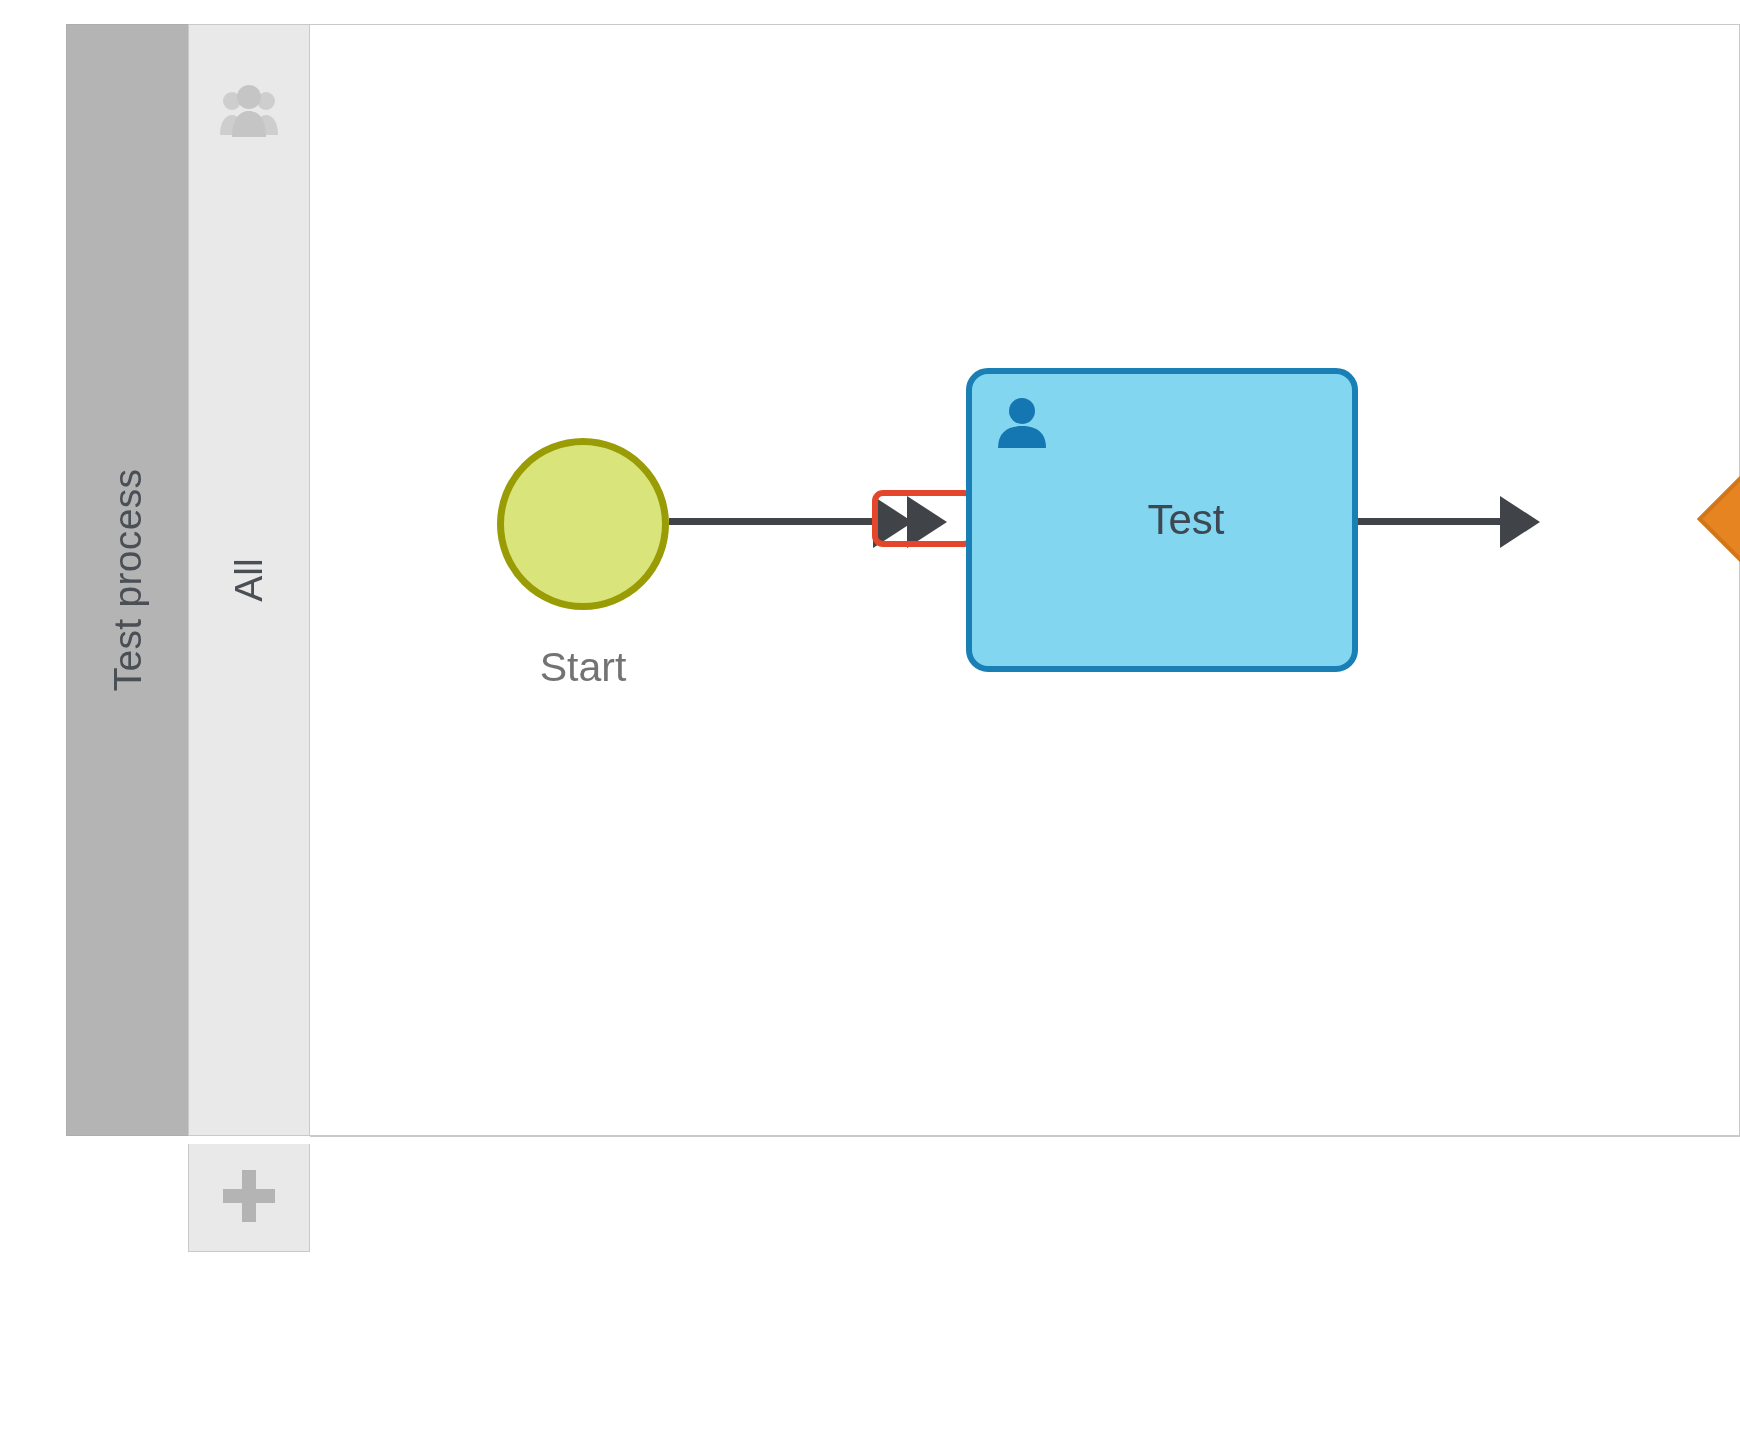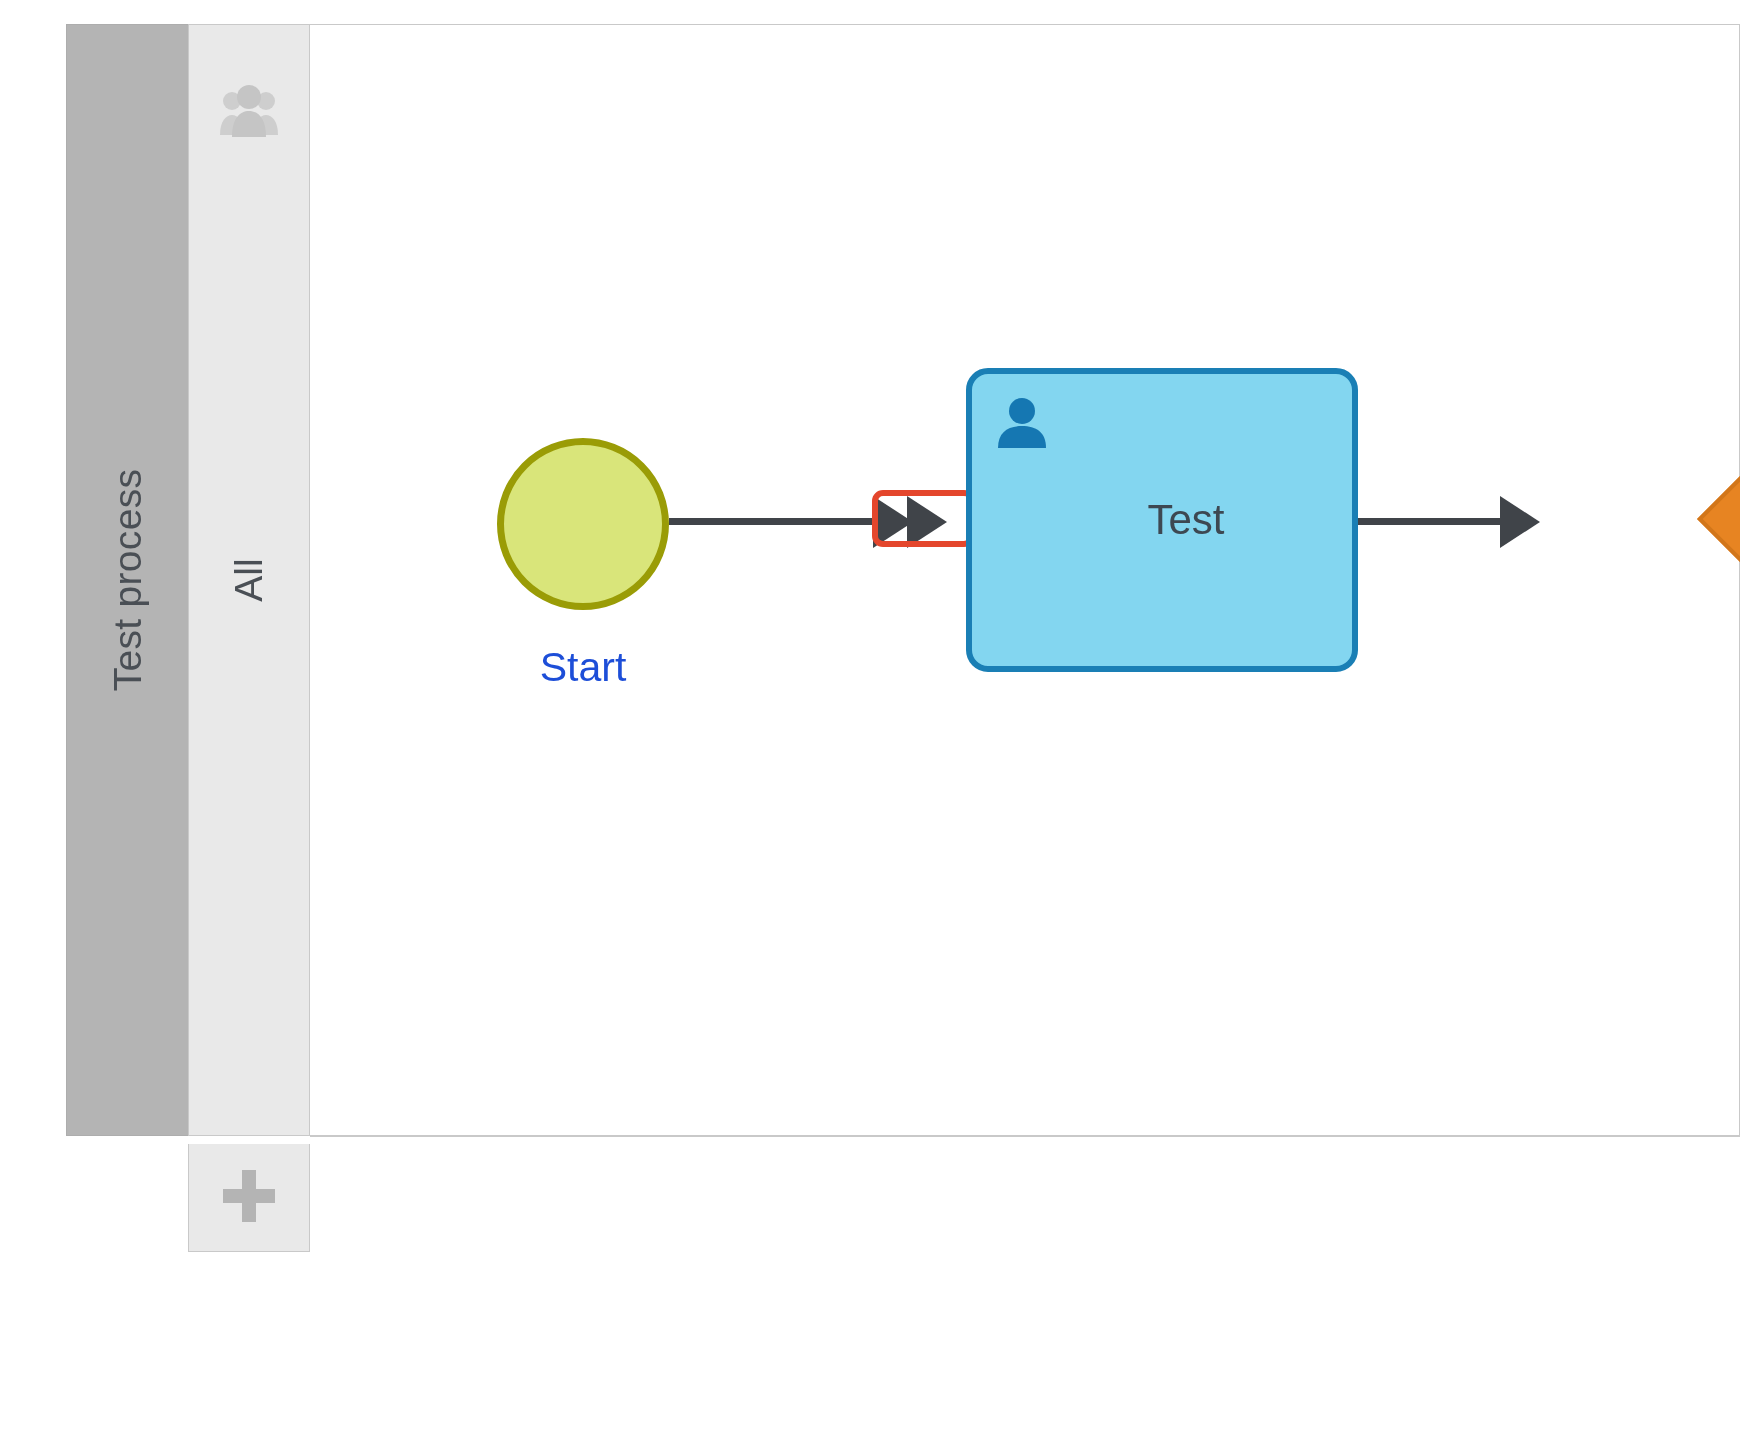--- a/index.html
+++ b/index.html
@@ -126,21 +126,21 @@
     border: 7px solid #9a9c06;
     box-sizing: border-box;
   }
   .start-label {
     position: absolute;
     left: 450px;
     top: 644px;
     width: 266px;
     text-align: center;
     font-size: 41px;
-    color: #1d4ed8;
+    color: #737373;
   }
 
   .task {
     position: absolute;
     left: 966px;
     top: 368px;
     width: 392px;
     height: 304px;
     background: #83d6f0;
     border: 6px solid #1a7fb5;

